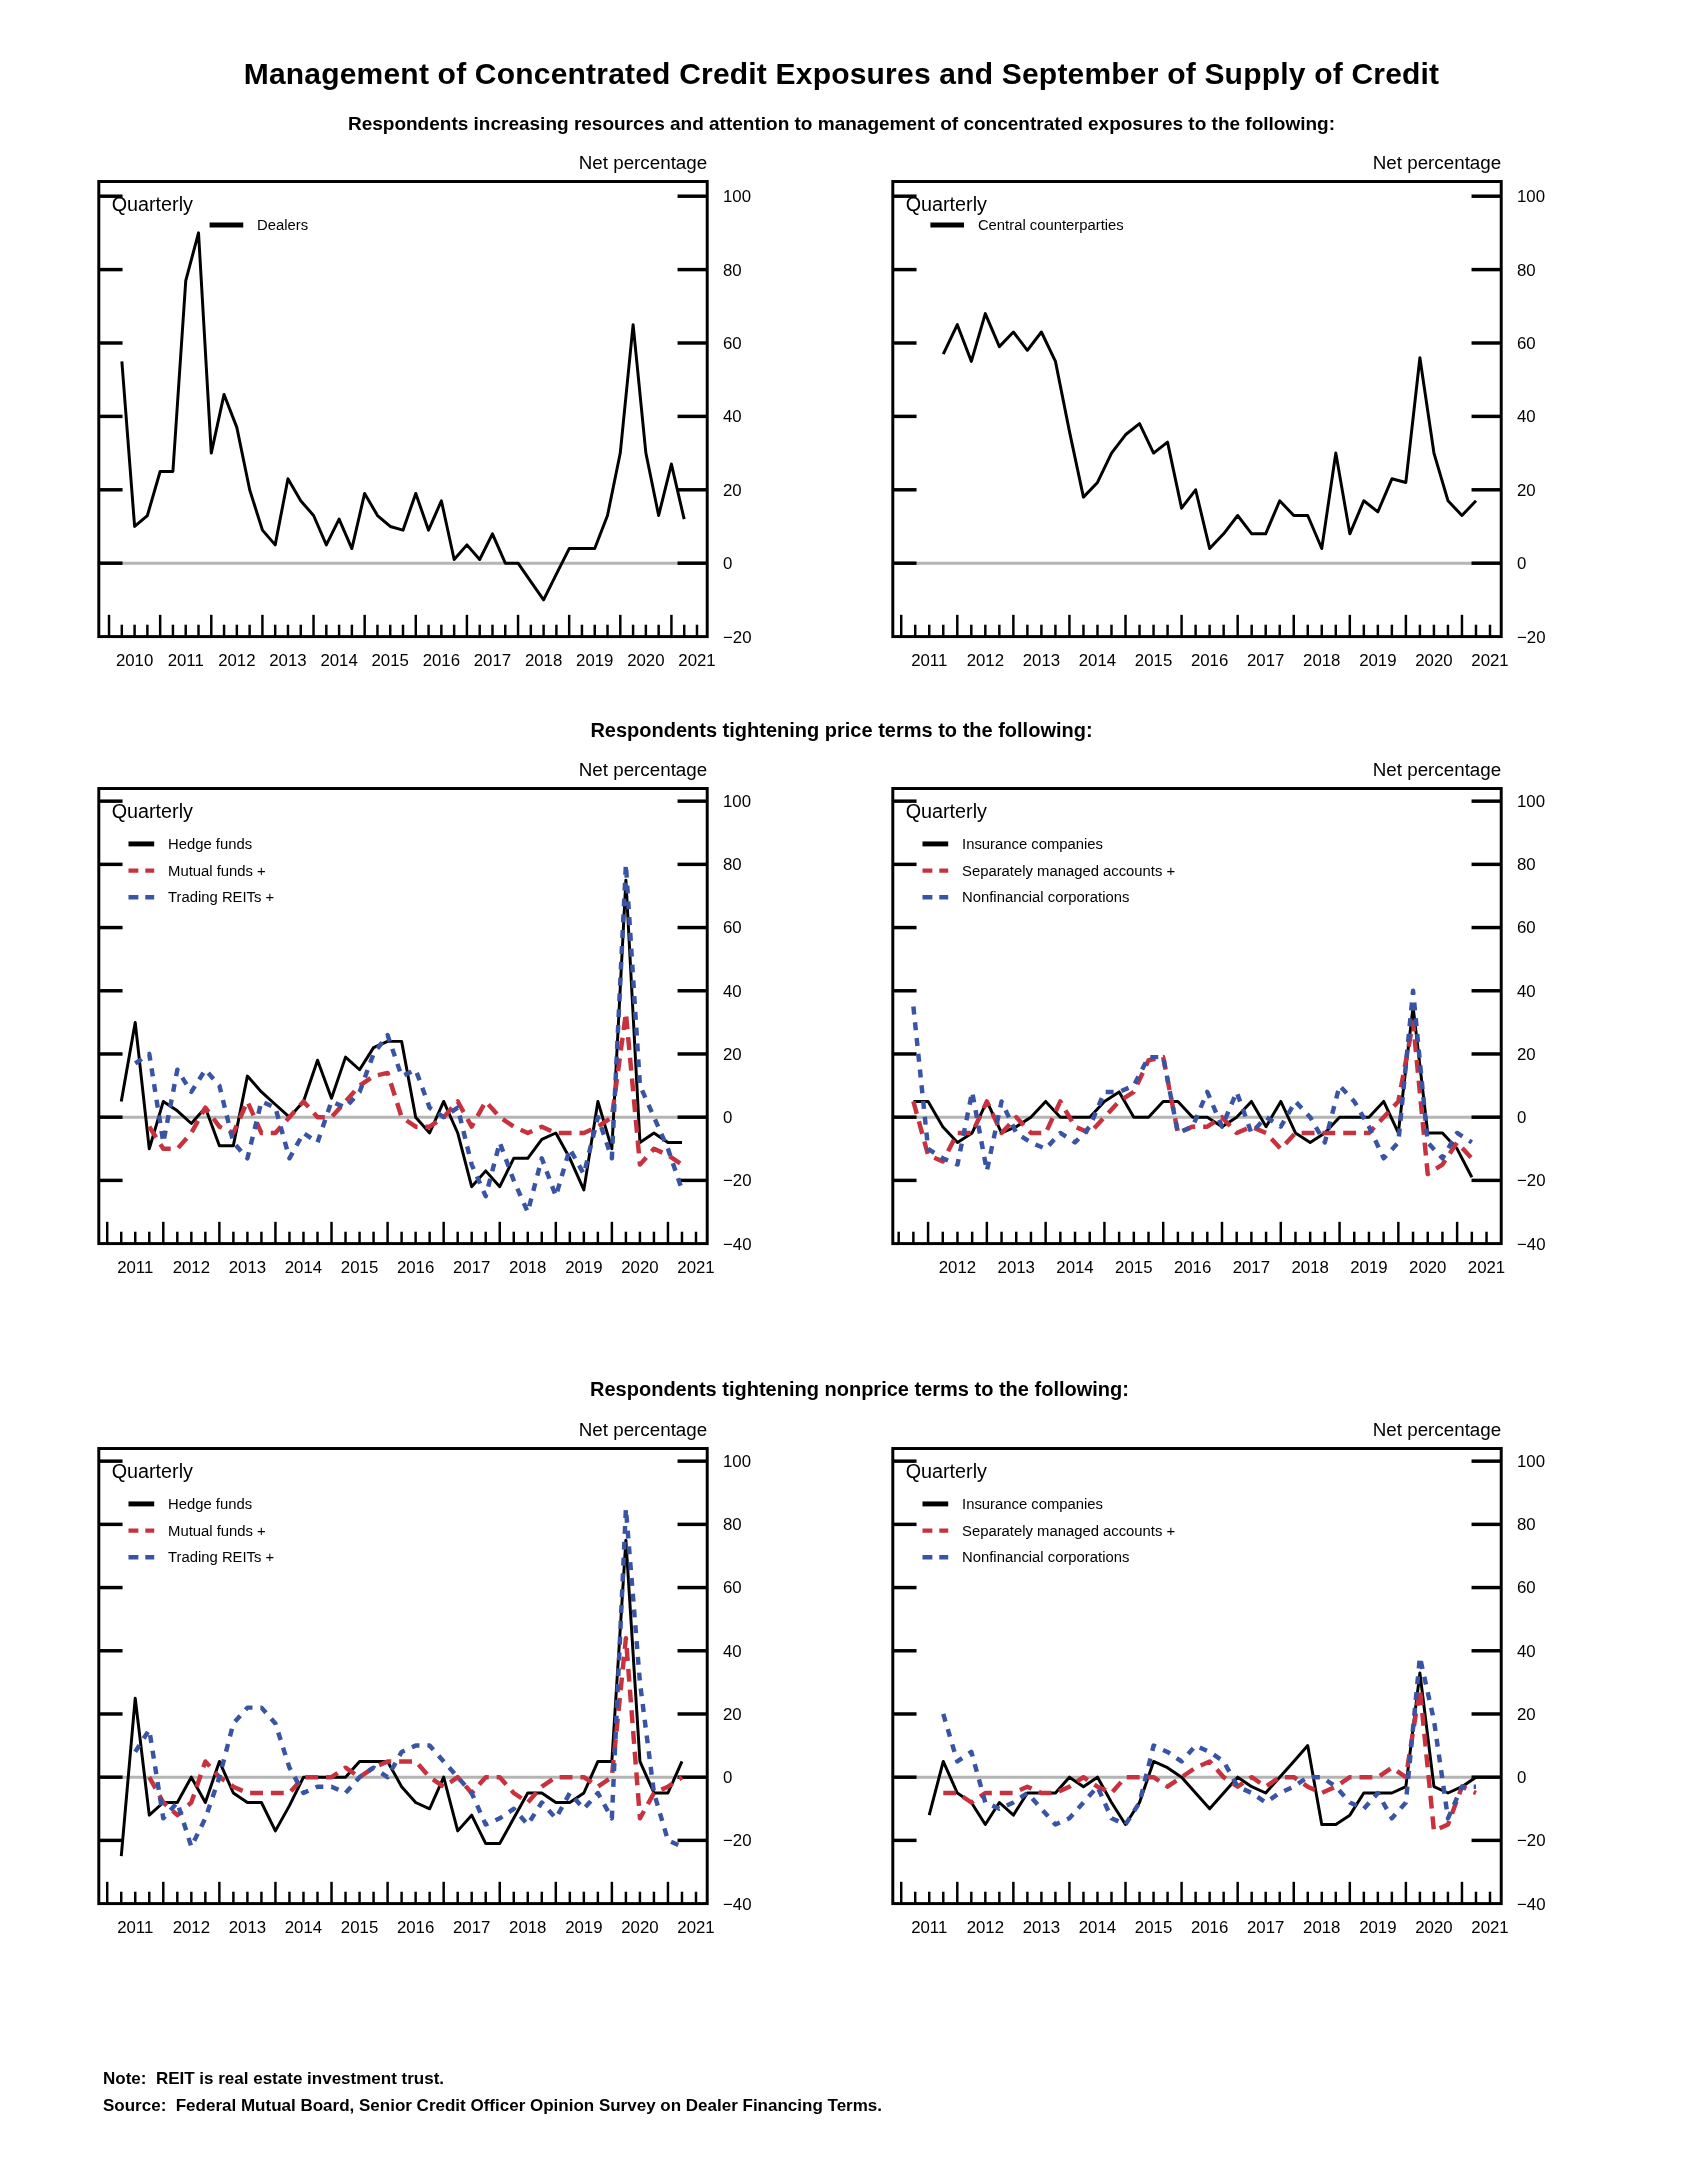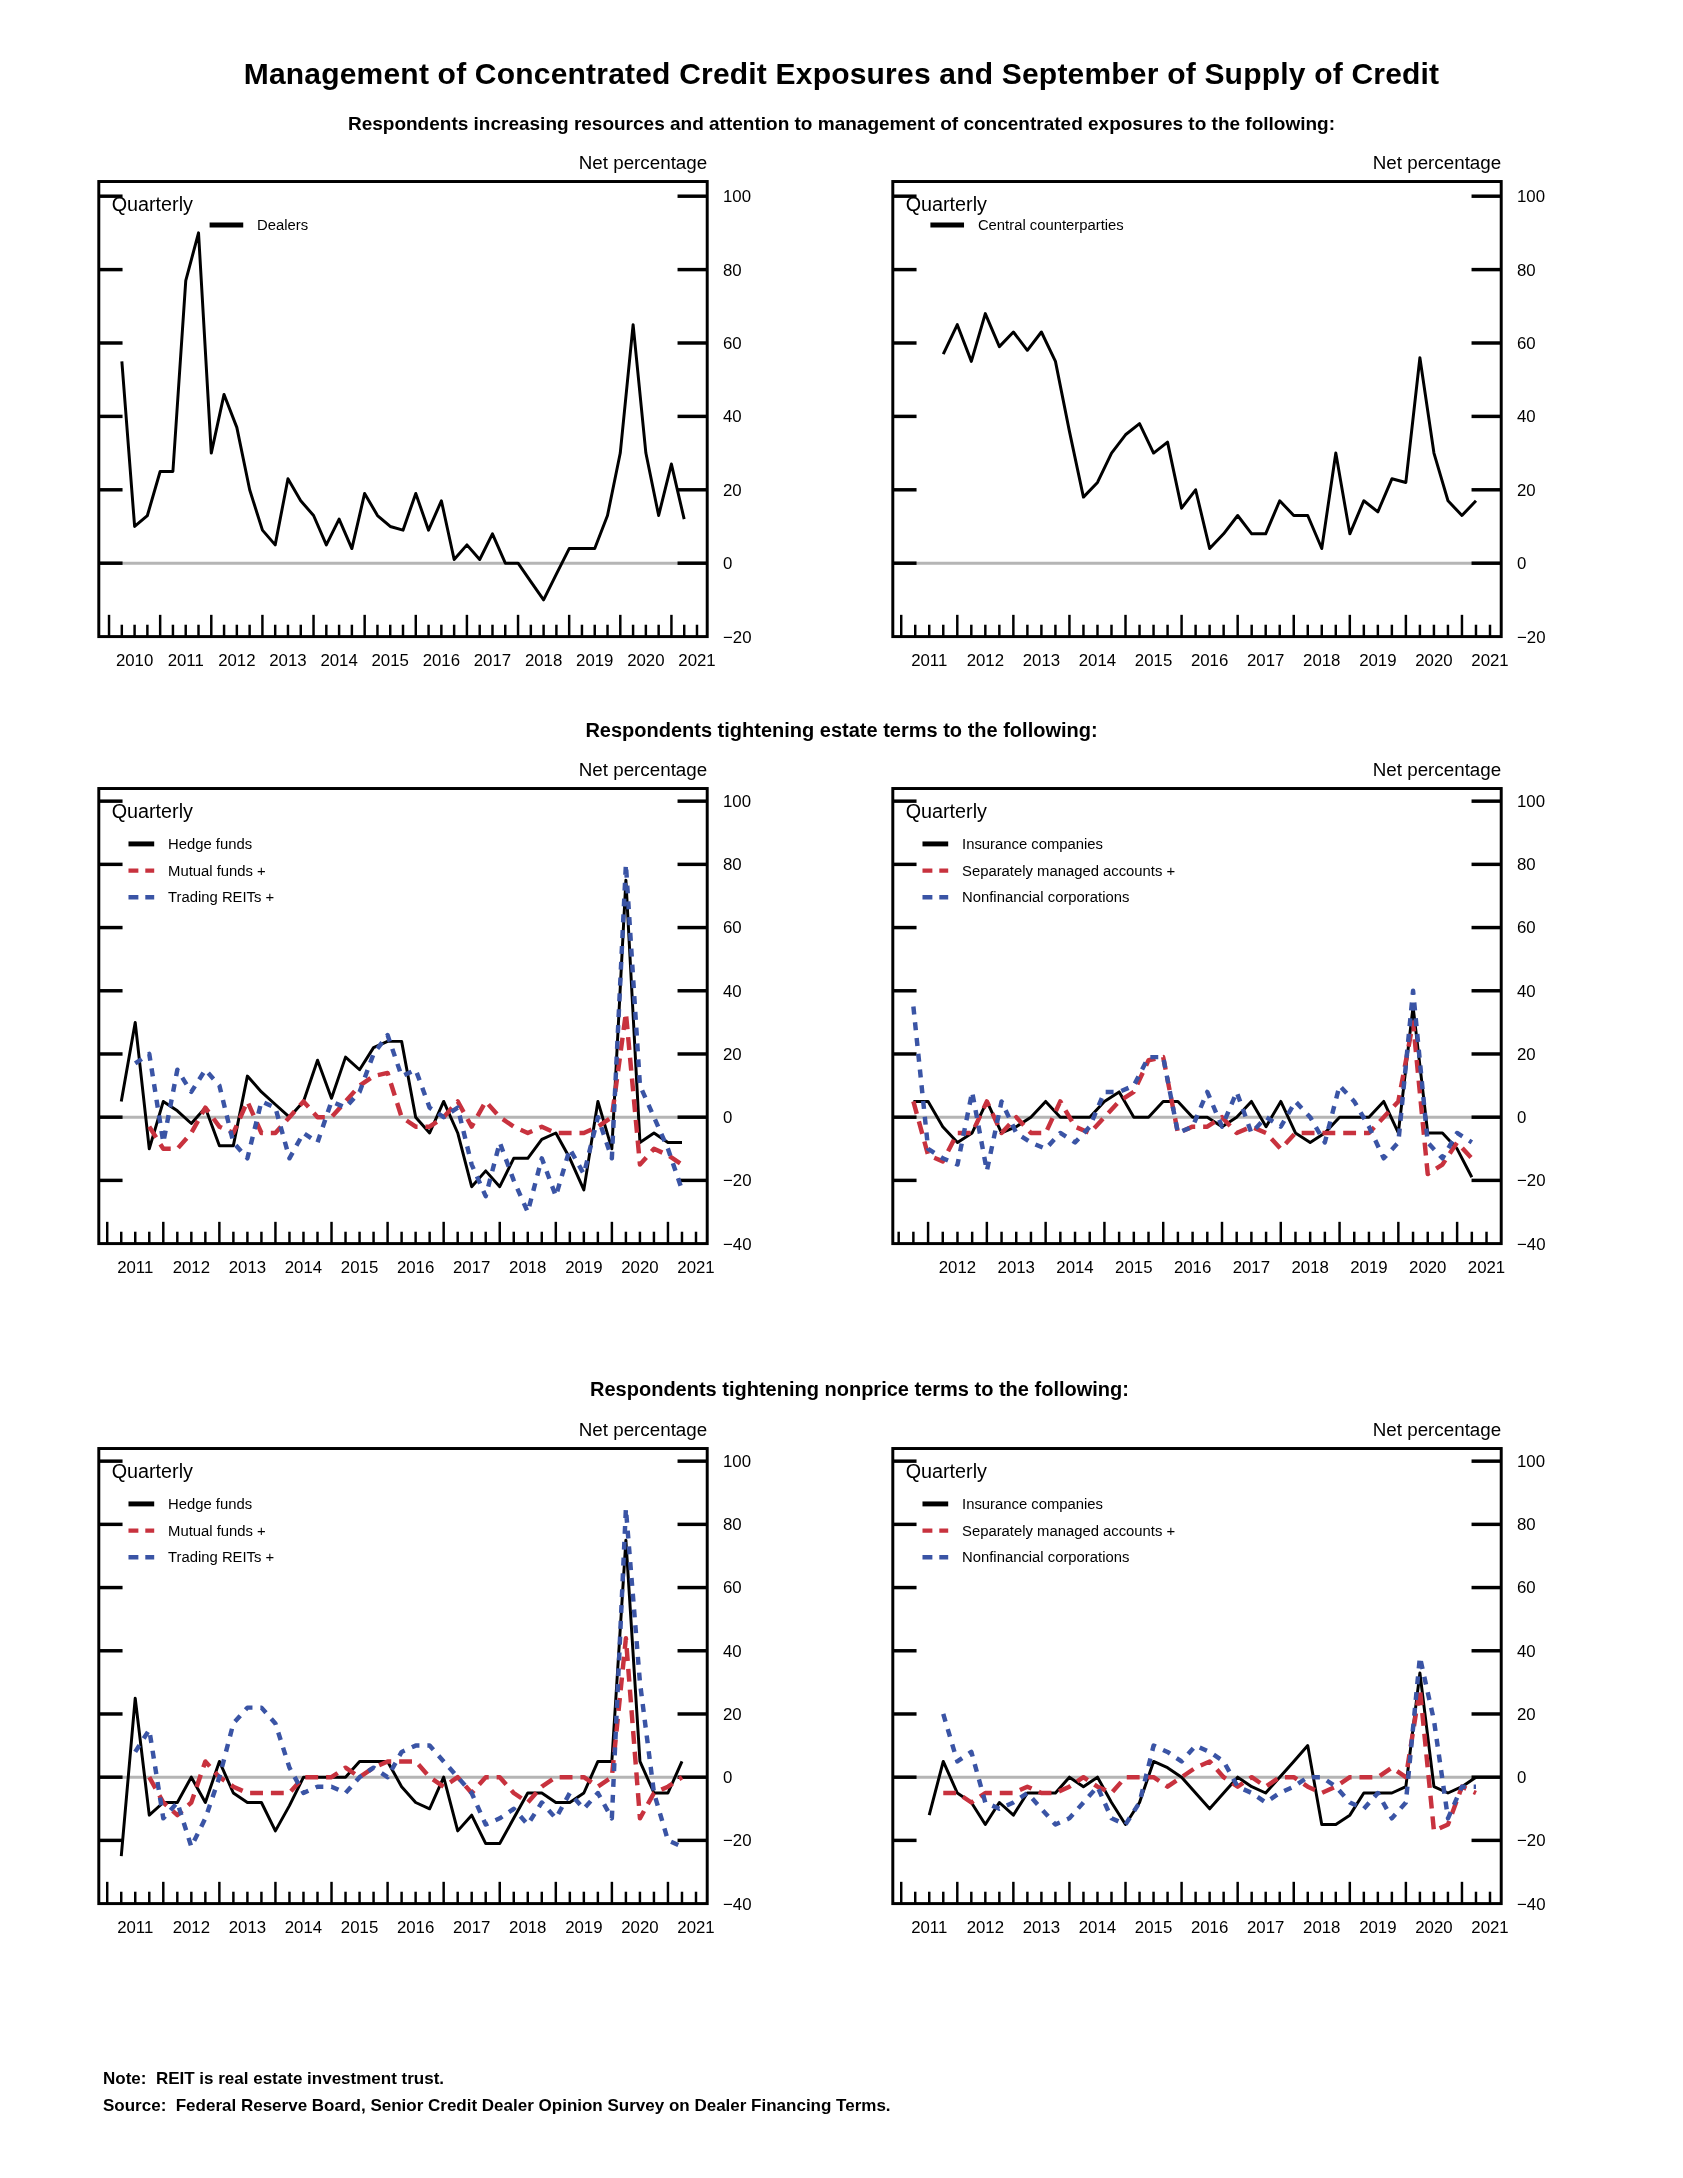--- a/index.html
+++ b/index.html
@@ -200,21 +200,21 @@
         <text x="645" y="32" text-anchor="end" font-size="19">Net percentage</text>
         <text x="43" y="75" font-size="20">Quarterly</text>
         <g>
           <line x1="68" y1="89" x2="102" y2="89" stroke="#000000" stroke-width="5"></line>
           <text x="116" y="94" font-size="15">Central counterparties</text>
         </g>
         <polyline points="81.0,219.4 95.2,189.7 109.4,226.8 123.5,178.5 137.7,211.9 151.9,197.1 166.0,215.6 180.2,197.1 194.4,226.8 208.5,297.3 222.7,364.0 236.9,349.2 251.1,319.5 265.2,301.0 279.4,289.8 293.6,319.5 307.7,308.4 321.9,375.2 336.1,356.6 350.3,416.0 364.4,401.1 378.6,382.6 392.8,401.1 406.9,401.1 421.1,367.7 435.3,382.6 449.4,382.6 463.6,416.0 477.8,319.5 492.0,401.1 506.1,367.7 520.3,378.9 534.5,345.5 548.6,349.2 562.8,223.1 577.0,319.5 591.2,367.7 605.3,382.6 619.5,367.7" fill="none" stroke="#000000" stroke-width="3" stroke-linejoin="round"></polyline>
       </svg>
   </div>
 
-  <div class="sec s2">Respondents tightening estate terms to the following:</div>
+  <div class="sec s2">Respondents tightening price terms to the following:</div>
 
   <div class="chart c2">
     <svg width="762" height="554" viewBox="0 0 770 560">
         <line x1="30" y1="377.22222222222223" x2="645" y2="377.22222222222223" stroke="#b5b5b5" stroke-width="3"></line>
         <rect x="30" y="45" width="615" height="460" fill="none" stroke="#000000" stroke-width="3"></rect>
         <g>
           <line x1="30" y1="57.77777777777778" x2="54" y2="57.77777777777778" stroke="#000" stroke-width="3.5"></line>
           <line x1="615" y1="57.77777777777778" x2="645" y2="57.77777777777778" stroke="#000" stroke-width="3.5"></line>
           <line x1="30" y1="121.66666666666667" x2="54" y2="121.66666666666667" stroke="#000" stroke-width="3.5"></line>
           <line x1="615" y1="121.66666666666667" x2="645" y2="121.66666666666667" stroke="#000" stroke-width="3.5"></line>
@@ -609,16 +609,16 @@
         <g>
           <line x1="60" y1="155" x2="86" y2="155" stroke="#3a54a5" stroke-width="4.5" stroke-dasharray="10,7"></line>
           <text x="100" y="160" font-size="15">Nonfinancial corporations</text>
         </g>
         <polyline points="81.0,313.3 95.2,361.3 109.4,351.7 123.5,402.8 137.7,409.2 151.9,402.8 166.0,393.2 180.2,409.2 194.4,425.1 208.5,418.8 222.7,402.8 236.9,386.8 251.1,418.8 265.2,425.1 279.4,402.8 293.6,345.3 307.7,351.7 321.9,361.3 336.1,345.3 350.3,351.7 364.4,361.3 378.6,386.8 392.8,393.2 406.9,402.8 421.1,393.2 435.3,386.8 449.4,377.2 463.6,377.2 477.8,386.8 492.0,402.8 506.1,409.2 520.3,393.2 534.5,418.8 548.6,402.8 562.8,255.8 577.0,319.7 591.2,418.8 605.3,386.8 619.5,386.8" fill="none" stroke="#3a54a5" stroke-width="4.5" stroke-linejoin="round" stroke-dasharray="8,8"></polyline>
       </svg>
   </div>
 
   <div class="notes">
     <div>Note:  REIT is real estate investment trust.</div>
-    <div>Source:  Federal Reserve Board, Senior Credit Dealer Opinion Survey on Dealer Financing Terms.</div>
+    <div>Source:  Federal Mutual Board, Senior Credit Officer Opinion Survey on Dealer Financing Terms.</div>
   </div>
 </div>
 
 
 </body></html>

